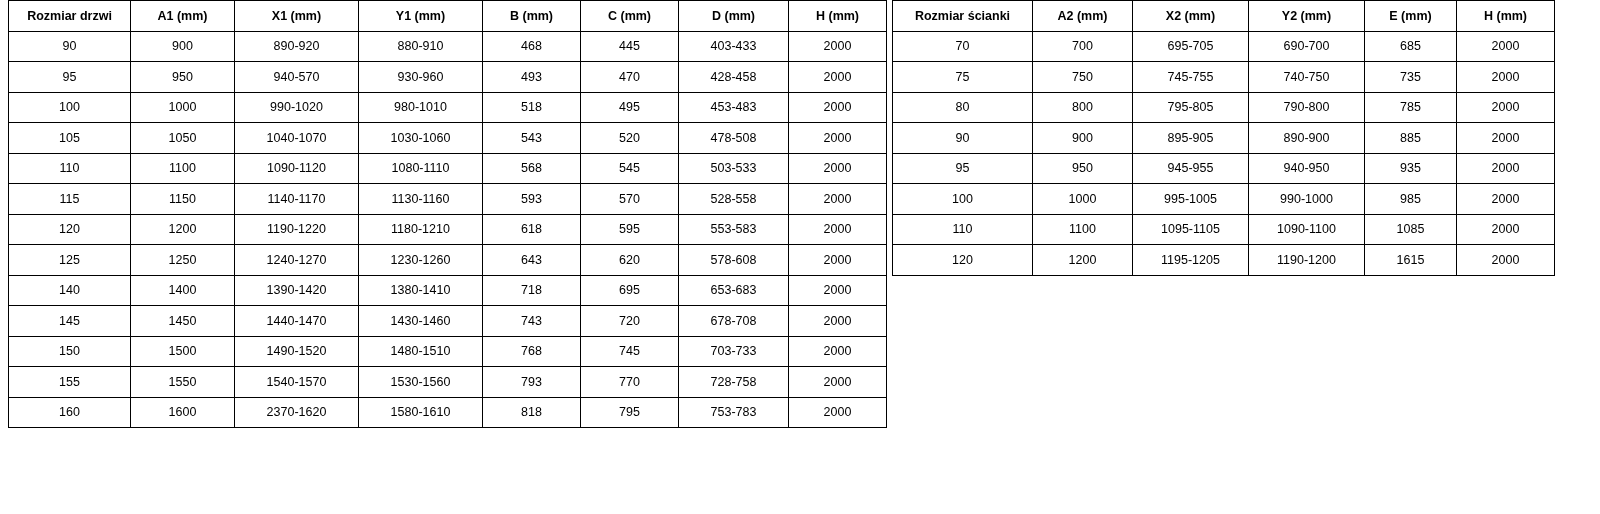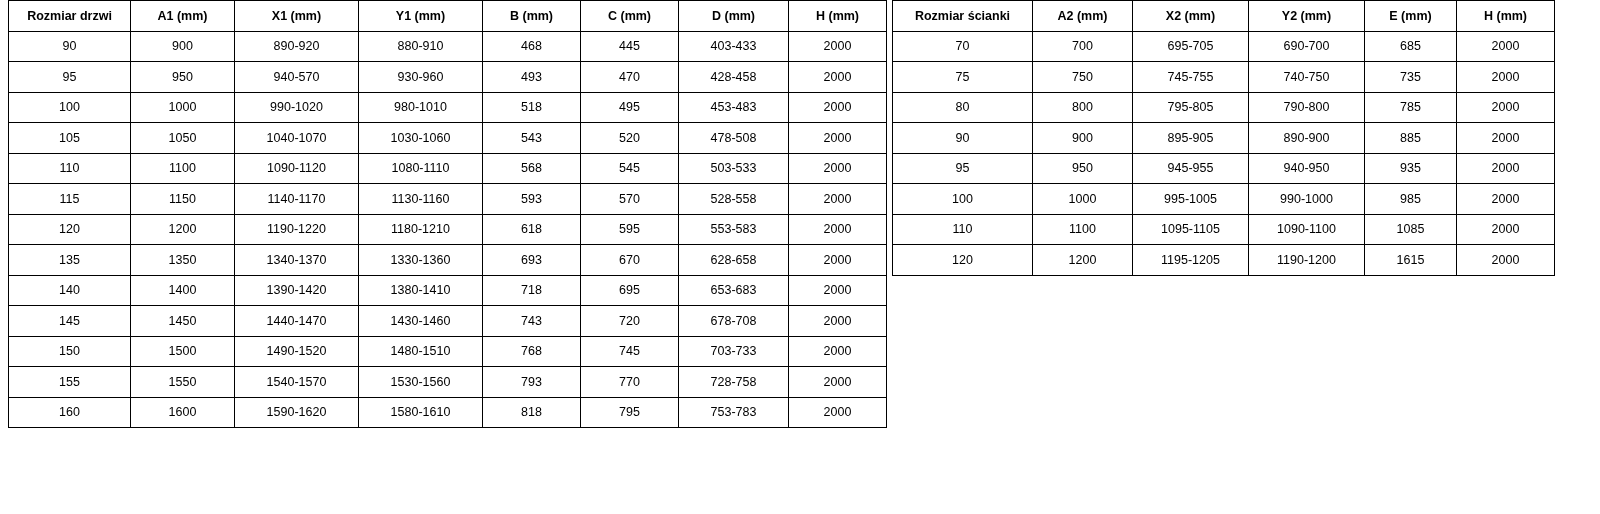--- a/index.html
+++ b/index.html
@@ -160,27 +160,27 @@
             <td>120</td>
             <td>1200</td>
             <td>1190-1220</td>
             <td>1180-1210</td>
             <td>618</td>
             <td>595</td>
             <td>553-583</td>
             <td>2000</td>
           </tr>
           <tr>
-            <td>135</td>
-            <td>1350</td>
-            <td>1340-1370</td>
-            <td>1330-1360</td>
-            <td>693</td>
-            <td>670</td>
-            <td>628-658</td>
+            <td>125</td>
+            <td>1250</td>
+            <td>1240-1270</td>
+            <td>1230-1260</td>
+            <td>643</td>
+            <td>620</td>
+            <td>578-608</td>
             <td>2000</td>
           </tr>
           <tr>
             <td>140</td>
             <td>1400</td>
             <td>1390-1420</td>
             <td>1380-1410</td>
             <td>718</td>
             <td>695</td>
             <td>653-683</td>
@@ -212,21 +212,21 @@
             <td>1540-1570</td>
             <td>1530-1560</td>
             <td>793</td>
             <td>770</td>
             <td>728-758</td>
             <td>2000</td>
           </tr>
           <tr>
             <td>160</td>
             <td>1600</td>
-            <td>1590-1620</td>
+            <td>2370-1620</td>
             <td>1580-1610</td>
             <td>818</td>
             <td>795</td>
             <td>753-783</td>
             <td>2000</td>
           </tr>
         </tbody>
     </table>
   </div>
 

